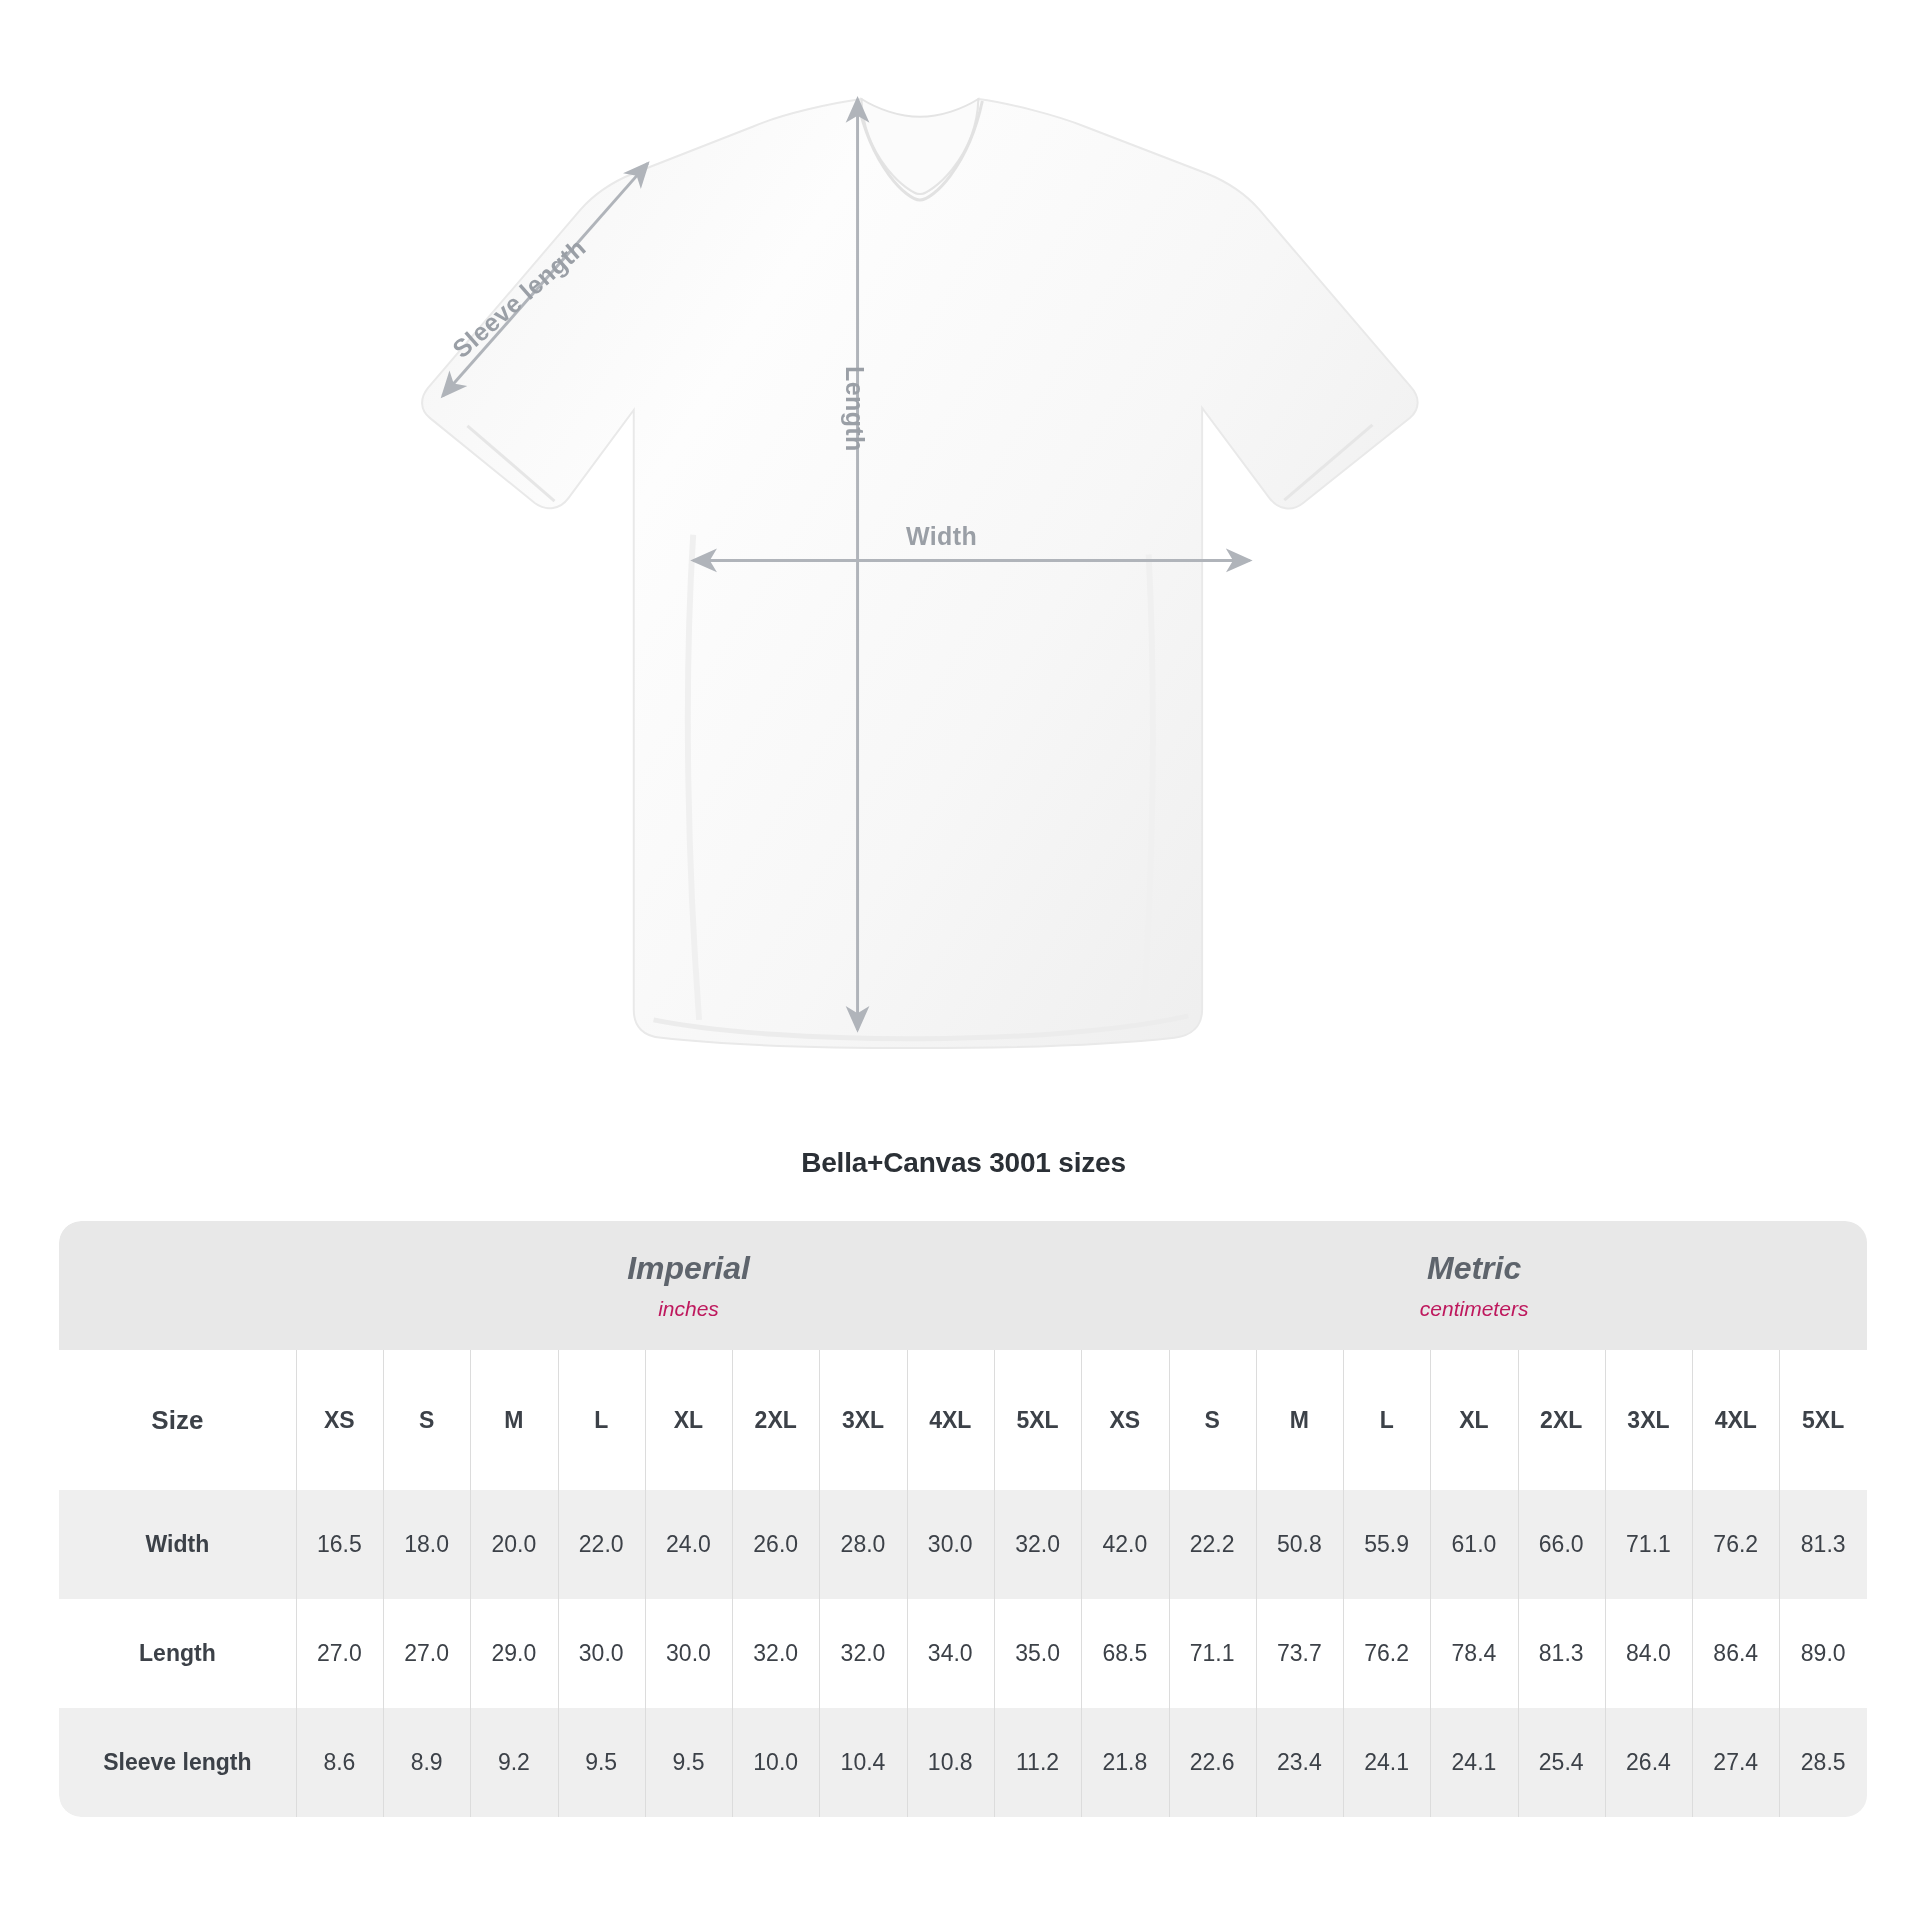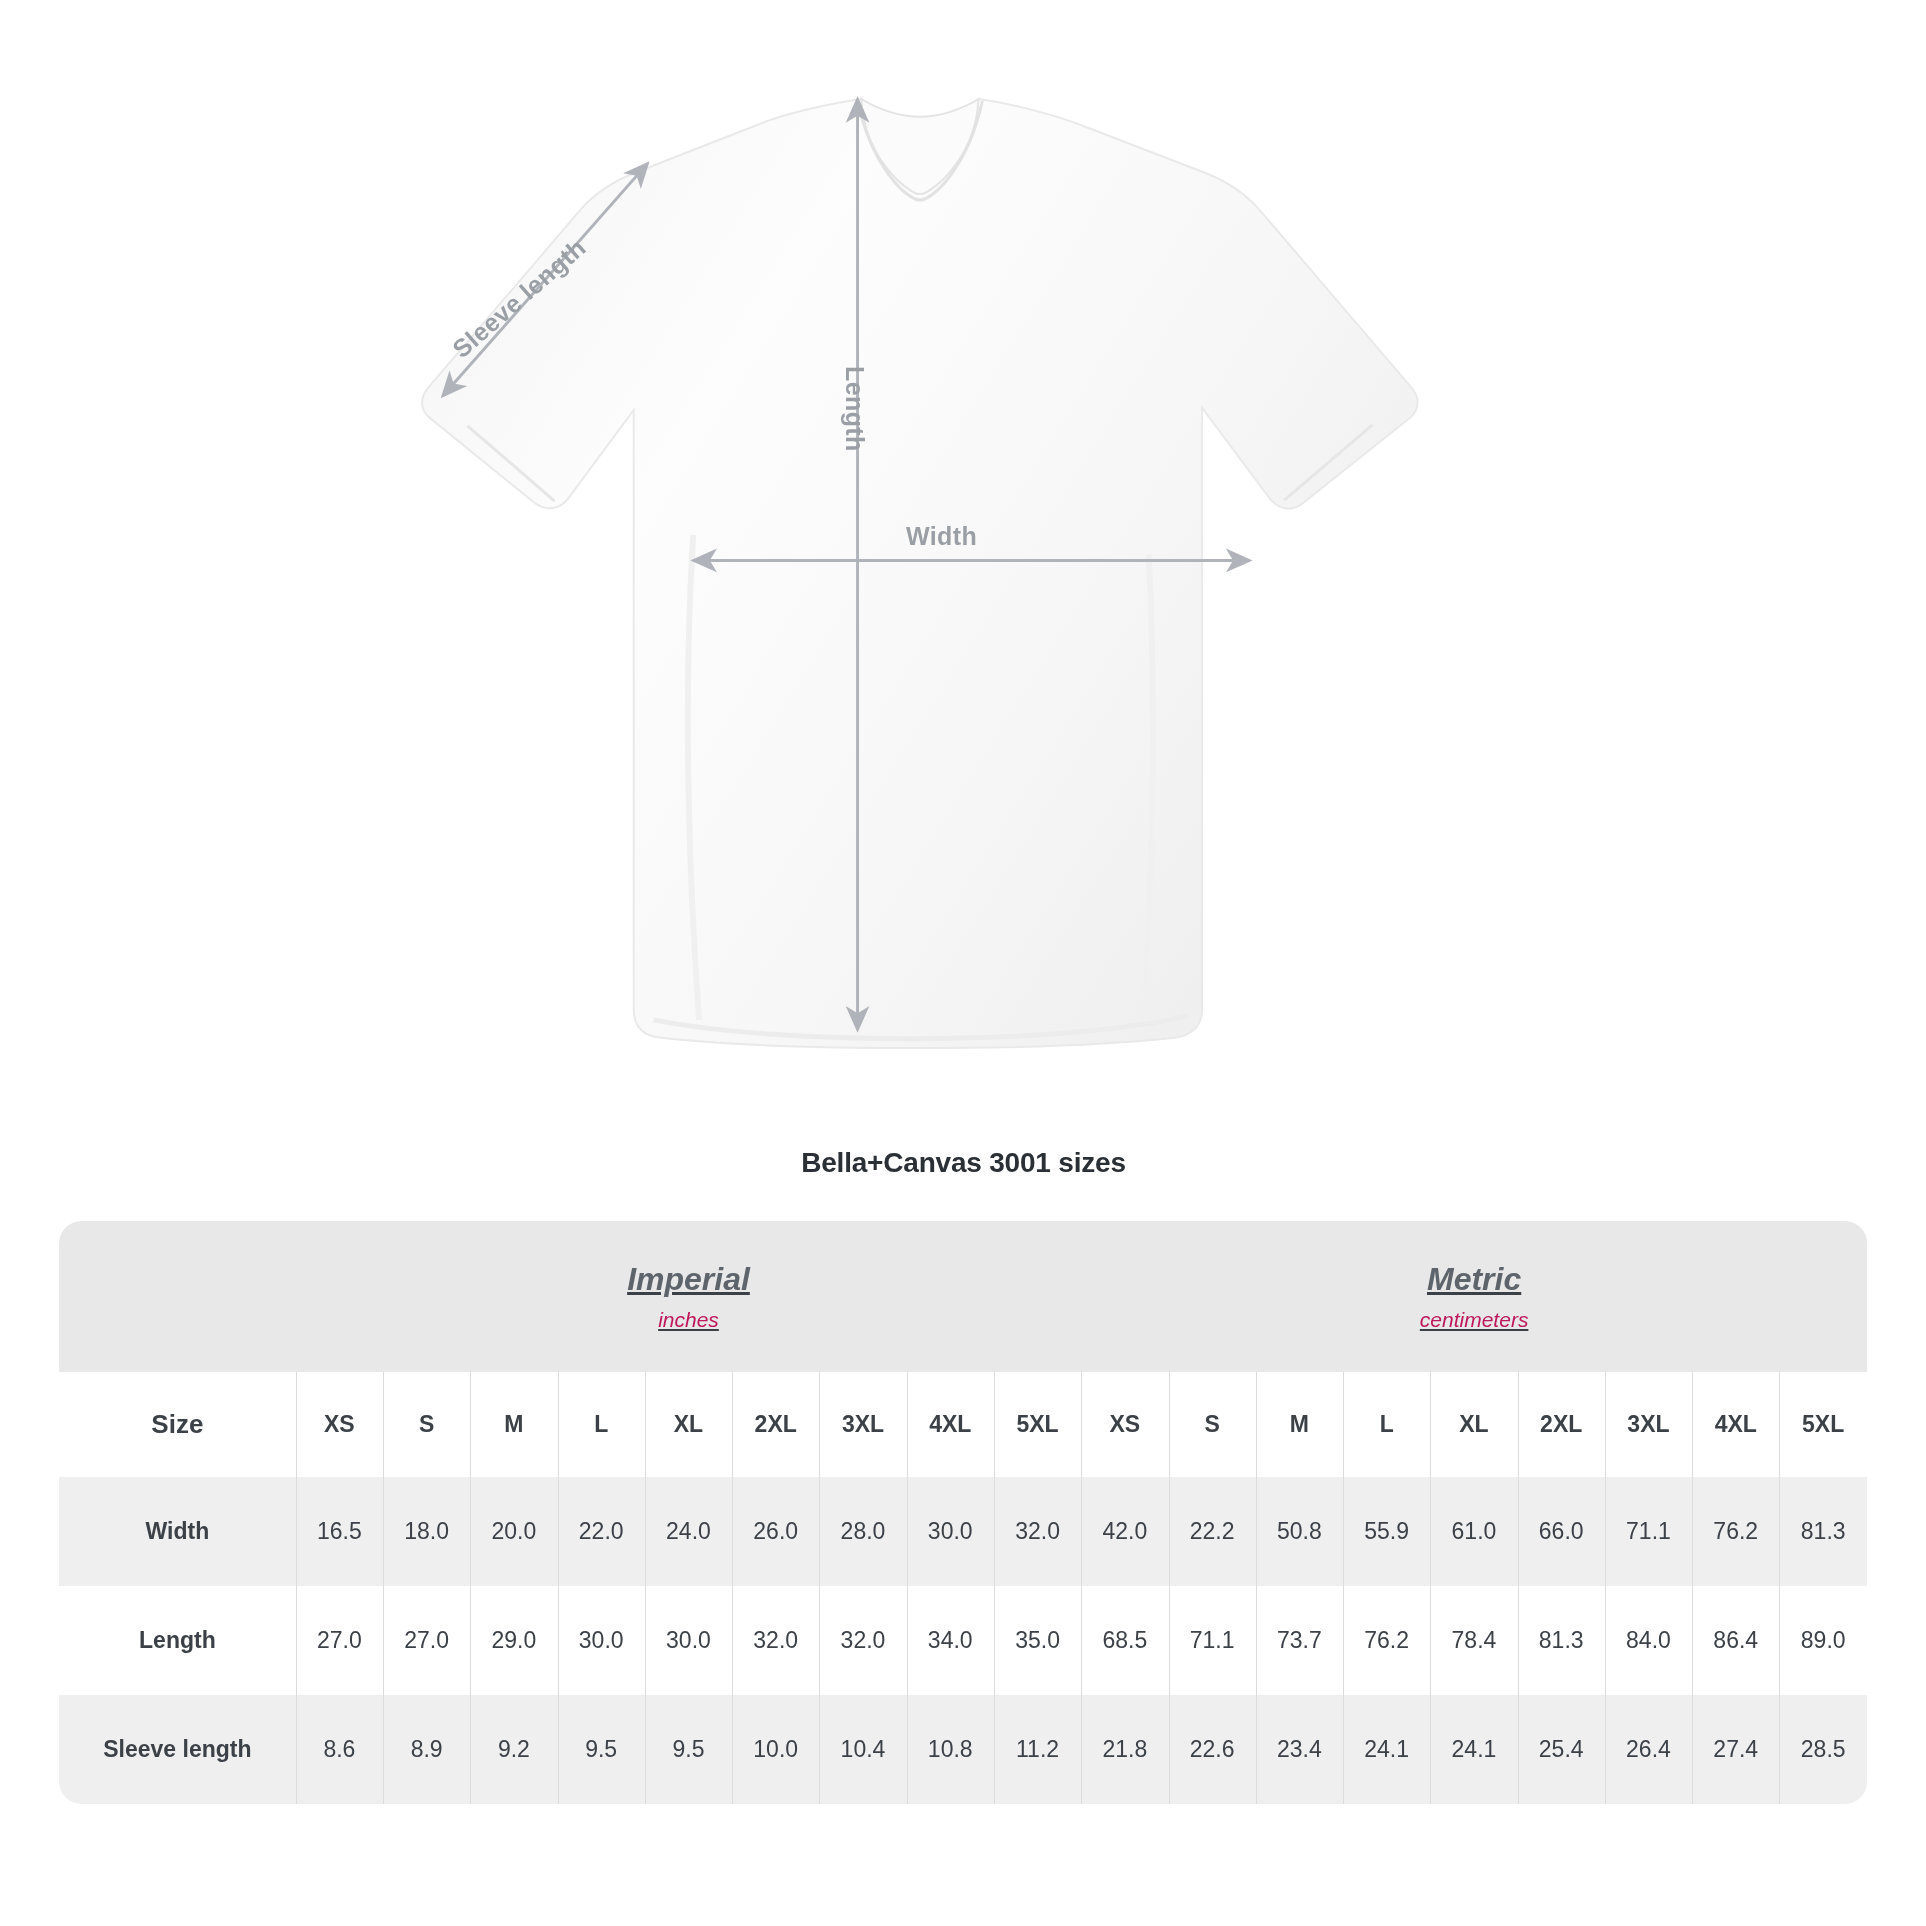--- a/index.html
+++ b/index.html
@@ -85,42 +85,41 @@
   }
   table.size-table td, table.size-table th {
     text-align: center;
     font-size: 23px;
     color: #3c4148;
     border: none;
     padding: 0;
   }
   .unit-row td {
     background: #e8e8e8;
-    height: 151px;
+    height: 129px;
     vertical-align: middle;
-    text-decoration: underline;
   }
   .unit-row td.corner {
     background: #e8e8e8;
   }
   .unit-name {
     font-size: 32px;
     font-weight: bold;
     font-style: italic;
     color: #5e646c;
   }
   .unit-sub {
     font-size: 21px;
     font-style: italic;
     color: #be185d;
     margin-top: 10px;
   }
   .head-row td {
     background: #ffffff;
-    height: 105px;
+    height: 140px;
     font-weight: bold;
     color: #4a4f56;
     font-size: 25px;
     vertical-align: middle;
   }
   .head-row td.rowhead {
     font-size: 26px;
   }
   .data-row td {
     height: 109px;

